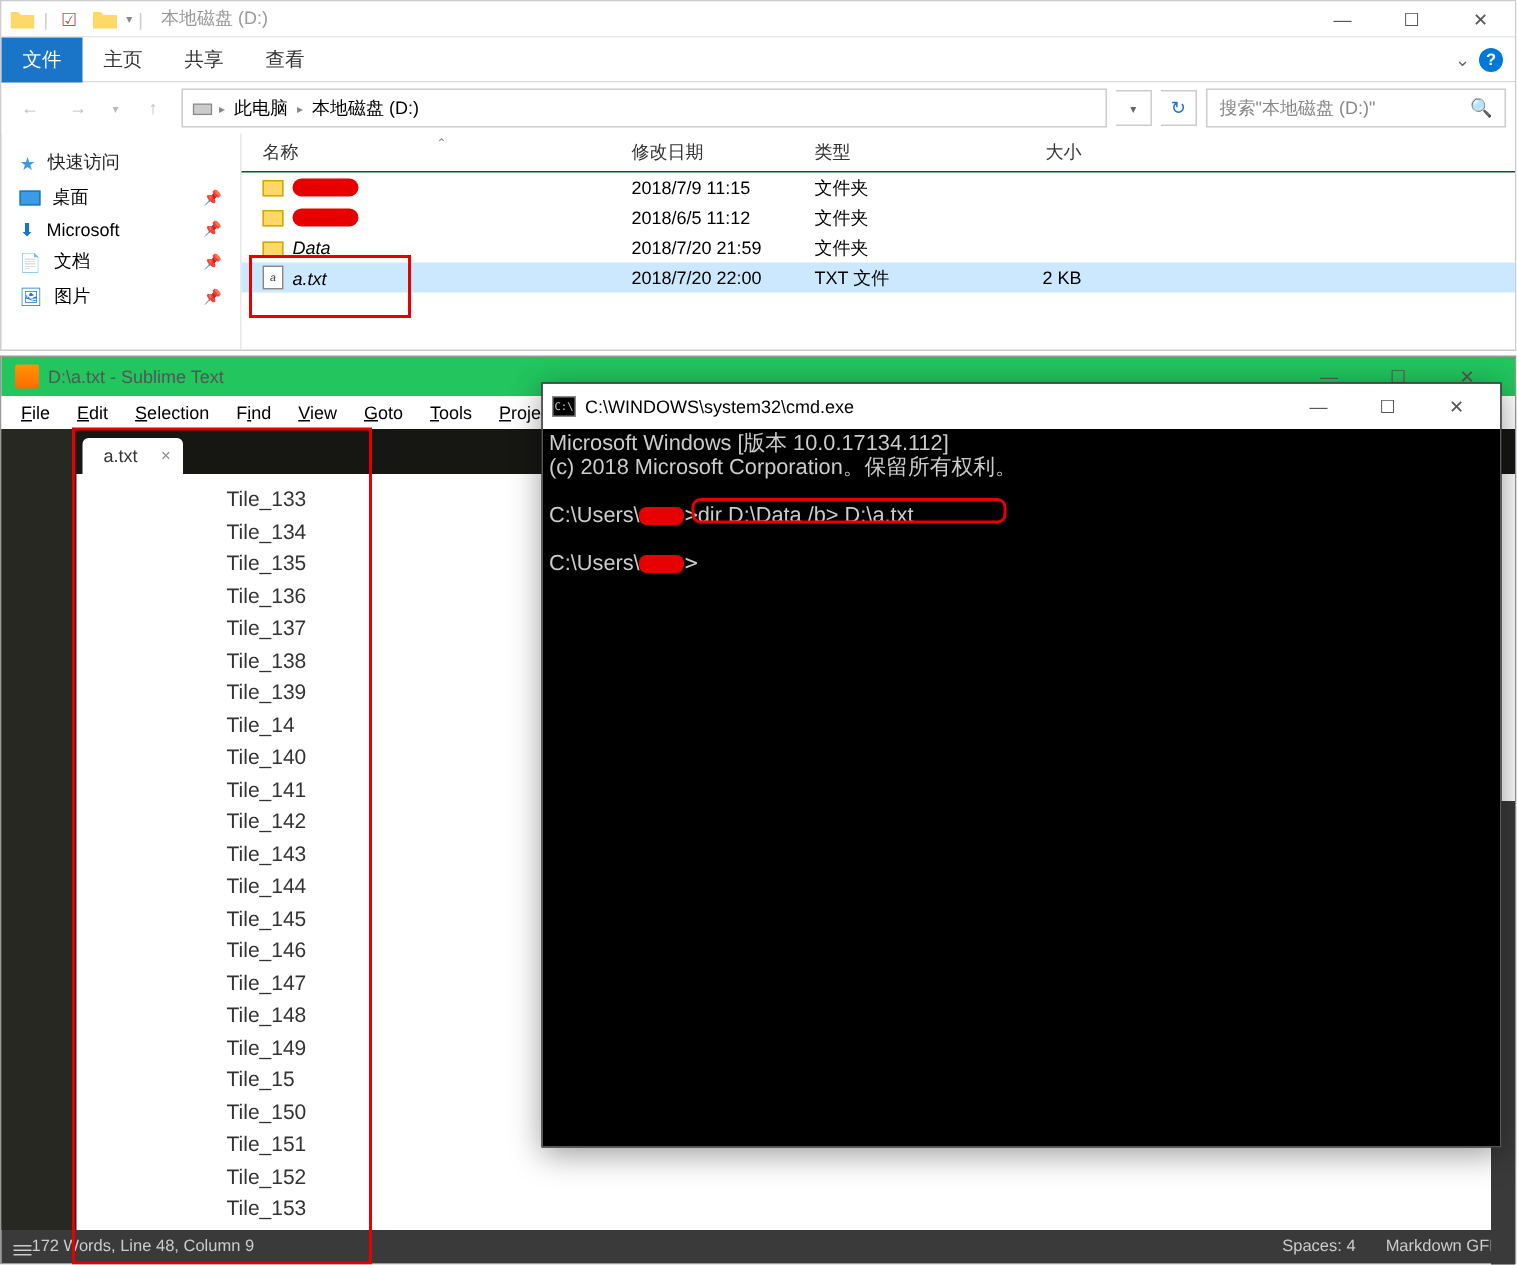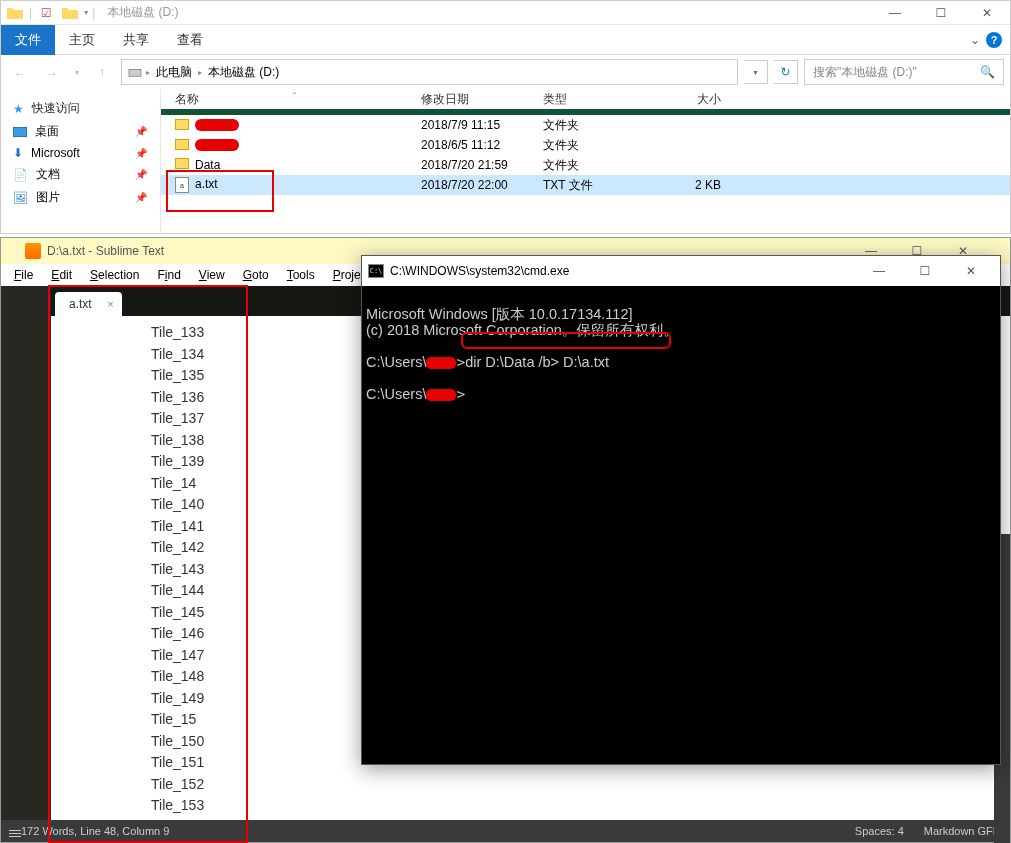--- a/index.html
+++ b/index.html
@@ -31,36 +31,36 @@
 .ex-body { display: flex; height: 144px; }
 .ex-sidebar { width: 160px; border-right: 1px solid #e8e8e8; padding: 8px 0; overflow: hidden; }
 .sb-item { display: flex; align-items: center; padding: 3px 12px; gap: 8px; font-size: 12px; white-space: nowrap; }
 .sb-item.head { color: #222; }
 .sb-item .star { color: #3a9be8; }
 .pin { margin-left: auto; color: #888; font-size: 10px; }
 .monitor-icon { width: 14px; height: 10px; background: #3a9be8; border: 1px solid #2279b5; }
 .fold-ico { width: 14px; height: 11px; background: #ffd968; border: 1px solid #d4a700; }
 
 .ex-files { flex: 1; }
-.col-headers { display: flex; height: 26px; border-bottom: 6px solid #14532d; align-items: center; font-size: 12px; color: #333; }
+.col-headers { display: flex; height: 26px; border-bottom: 1px solid #14532d; align-items: center; font-size: 12px; color: #333; }
 .col-name { width: 260px; padding-left: 14px; }
 .col-date { width: 122px; }
 .col-type { width: 118px; }
 .col-size { width: 70px; text-align: right; padding-right: 10px; }
 .sort-ind { margin-left: 130px; font-size: 8px; color: #888; position: absolute; left: 160px; top: 90px; }
 .file-row { display: flex; height: 20px; align-items: center; font-size: 12px; }
 .file-row.sel { background: #cce8ff; }
-.file-row .col-name { display: flex; align-items: flex-start; gap: 6px; }
+.file-row .col-name { display: flex; align-items: flex-end; gap: 6px; font-style: italic; }
 .red-scribble { display: inline-block; width: 44px; height: 12px; background: #e60000; border-radius: 6px; }
 .txt-ico { width: 14px; height: 16px; border: 1px solid #888; background: #fff; display: inline-flex; align-items: center; justify-content: center; font-size: 7px; color: #333; }
 .highlight-box { position: absolute; border: 2px solid #e60000; pointer-events: none; }
 
 
 .sublime { position: absolute; top: 237px; left: 0; width: 1011px; height: 606px; background: #fff; border: 1px solid #999; }
-.st-titlebar { height: 26px; background: #fef9c3; display: flex; align-items: center; padding: 0 24px; }
+.st-titlebar { height: 26px; background: #22c55e; display: flex; align-items: center; padding: 0 9px; }
 .st-logo { width: 16px; height: 16px; background: linear-gradient(#ff9500, #ff6a00); border-radius: 2px; margin-right: 6px; }
 .st-title { font-size: 12px; color: #555; }
 .st-controls { margin-left: auto; display: flex; }
 .st-menubar { height: 22px; display: flex; align-items: center; padding: 0 4px; background: #fff; font-size: 12px; }
 .st-menu { padding: 2px 9px; text-align: center; }
 .st-menu .ul { text-decoration: underline; }
 .st-work { display: flex; height: 534px; background: #272822; }
 .st-gutter { width: 50px; background: #272822; }
 .st-tabarea { flex: 1; display: flex; flex-direction: column; }
 .st-tabbar { height: 30px; background: #161613; display: flex; align-items: flex-end; padding-left: 4px; }
@@ -73,21 +73,21 @@
 .st-status .left { display: flex; gap: 0; align-items: flex-end; }
 .st-status .right { margin-left: auto; display: flex; gap: 20px; }
 .hamburger { display: inline-flex; flex-direction: column; gap: 2px; }
 .hamburger span { width: 12px; height: 1px; background: #ccc; }
 
 
 .cmd { position: absolute; top: 255px; left: 361px; width: 640px; height: 510px; background: #000; border: 1px solid #555; box-shadow: 0 4px 20px rgba(0,0,0,0.4); }
 .cmd-titlebar { height: 30px; background: #fff; display: flex; align-items: center; padding: 0 6px; }
 .cmd-ico { width: 16px; height: 14px; background: #000; border: 1px solid #888; margin-right: 6px; display: flex; align-items: center; justify-content: center; color: #ccc; font-size: 7px; font-family: monospace; }
 .cmd-title { font-size: 12px; color: #000; }
-.cmd-body { padding: 20px 4px; font-family: "NSimSun", Consolas, monospace; font-size: 14.5px; color: #ccc; line-height: 16px; white-space: pre; }
+.cmd-body { padding: 2px 4px; font-family: "NSimSun", Consolas, monospace; font-size: 14.5px; color: #ccc; line-height: 16px; white-space: pre; }
 .cmd .red-sm { display: inline-block; width: 30px; height: 12px; background: #e60000; border-radius: 5px; vertical-align: middle; }
 </style>
 </head>
 <body>
 
 <div class="explorer">
   <div class="ex-titlebar">
     <div class="ex-qat">
       <div class="tb-icon">
           <svg width="16" height="14" viewBox="0 0 16 14">

